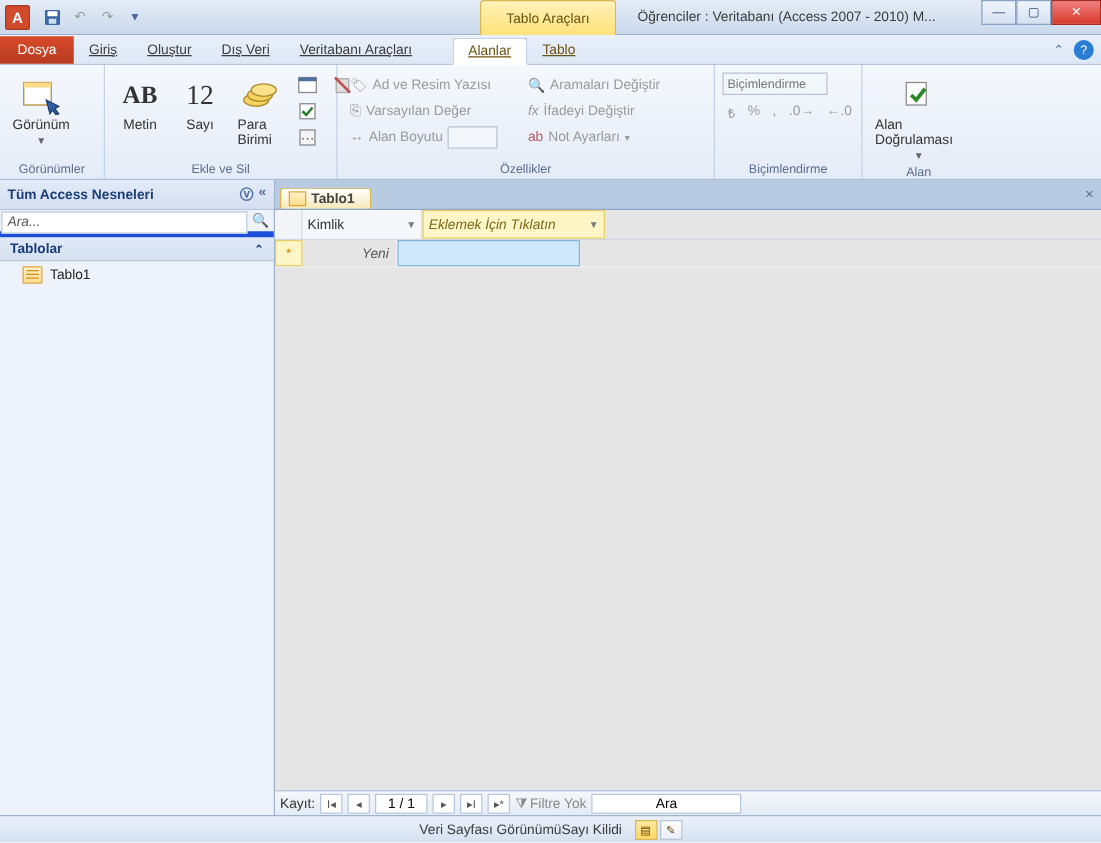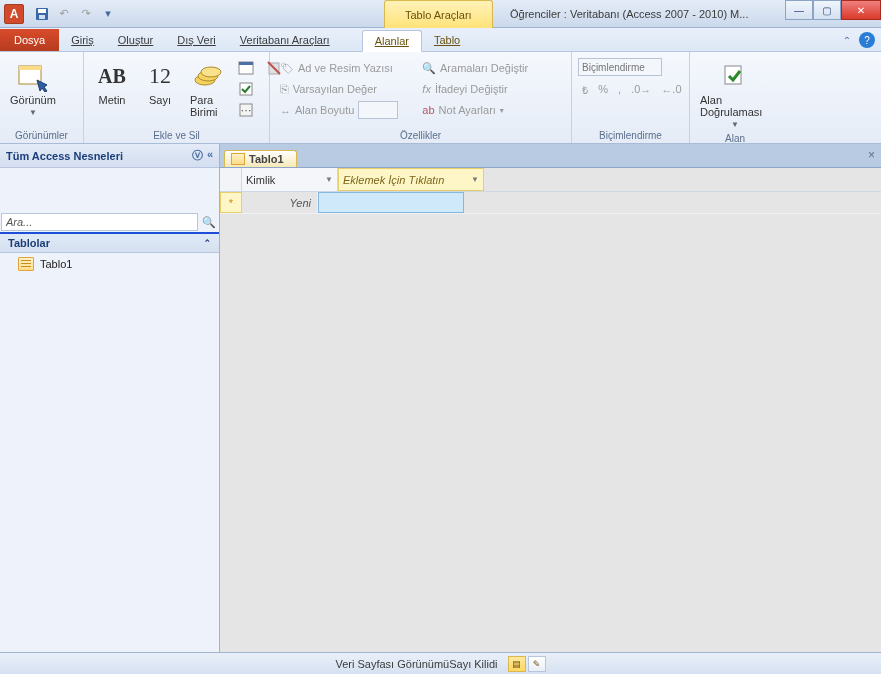--- a/index.html
+++ b/index.html
@@ -35,21 +35,21 @@
 .bigbtn .ic { width: 32px; height: 32px; display:flex; align-items:center; justify-content:center; }
 .smallbtn { display:flex; align-items:center; gap:4px; padding:1px 4px; color:#777; height:20px; }
 .disabled { color:#9a9a9a; }
 .stackcol { display:flex; flex-direction:column; gap:1px; }
 .fmt-input { width:84px; height:18px; border:1px solid #b8c4d6; background:#f3f6fb; color:#888; font-size:10px; padding:0 3px; }
 
 
 .workspace { display:flex; height: calc(674px - 28px - 24px - 92px - 22px); }
 .navpane { width: 220px; border-right: 1px solid #9db3cf; background:#eef3fb; display:flex; flex-direction:column; }
 .nav-header { height:24px; background:linear-gradient(#e3ebf7,#d4def0); border-bottom:1px solid #b7c6dc; display:flex; align-items:center; padding:0 6px; color:#1b3e79; font-weight:bold; justify-content:space-between; }
-.nav-search { height:22px; display:flex; border-bottom:2px solid #1d4ed8;margin-top:44px; }
+.nav-search { height:22px; display:flex; border-bottom:5px solid #1d4ed8; }
 .nav-search input { flex:1; border:1px solid #b8c7dd; margin:1px; padding:1px 4px; font-style:italic; color:#555; height:18px; }
 .nav-search .sbtn { width:20px; display:flex; align-items:center; justify-content:center; color:#4d6fa3; }
 .nav-group { background:linear-gradient(#e0e9f6,#d5e1f1); border-bottom:1px solid #b7c6dc; color:#1b3e79; font-weight:bold; padding:3px 8px; display:flex; justify-content:space-between; align-items:center; }
 .nav-item { padding:4px 8px 4px 18px; display:flex; align-items:center; gap:6px; color:#222; }
 .nav-item .ticon { width:16px; height:14px; border:1px solid #e2a43a; background:linear-gradient(#fff2c8,#fcdc89); border-radius:1px; position:relative; }
 .nav-item .ticon::before { content:""; position:absolute; left:2px; right:2px; top:2px; height:1px; background:#c98d1e; box-shadow:0 3px 0 #c98d1e, 0 6px 0 #c98d1e; }
 
 
 .docarea { flex:1; background:#b9cbe3; display:flex; flex-direction:column; }
 .tabstrip { height:24px; background:#b9cbe3; display:flex; align-items:flex-end; padding-left:4px; border-bottom:1px solid #8fa7c6; position:relative; }
@@ -309,20 +309,34 @@
           <span class="dd">▼</span>
         </div>
       </div>
       <div class="gridrow">
         <div class="rowsel">*</div>
         <div class="cell id">Yeni</div>
         <div class="cell addcell"></div>
       </div>
     </div>
 
+    <div class="recnav">
+      <span>Kayıt:</span>
+      <div class="navbtn">I◂</div>
+      <div class="navbtn">◂</div>
+      <input value="1 / 1" style="">
+      <div class="navbtn">▸</div>
+      <div class="navbtn">▸I</div>
+      <div class="navbtn">▸*</div>
+      <span class="filter">
+          <span>⧩</span>
+          <span>Filtre Yok</span>
+        </span>
+      <input class="searchbox" value="Ara" style="">
+    </div>
   </div>
 </div>
 
 <div class="statusbar">
   <span>Veri Sayfası Görünümü</span>
   <div style="display:flex;align-items:center;gap:10px">
     <span>Sayı Kilidi</span>
     <div class="viewbtns">
       <span class="active">▤</span>
       <span>✎</span>

